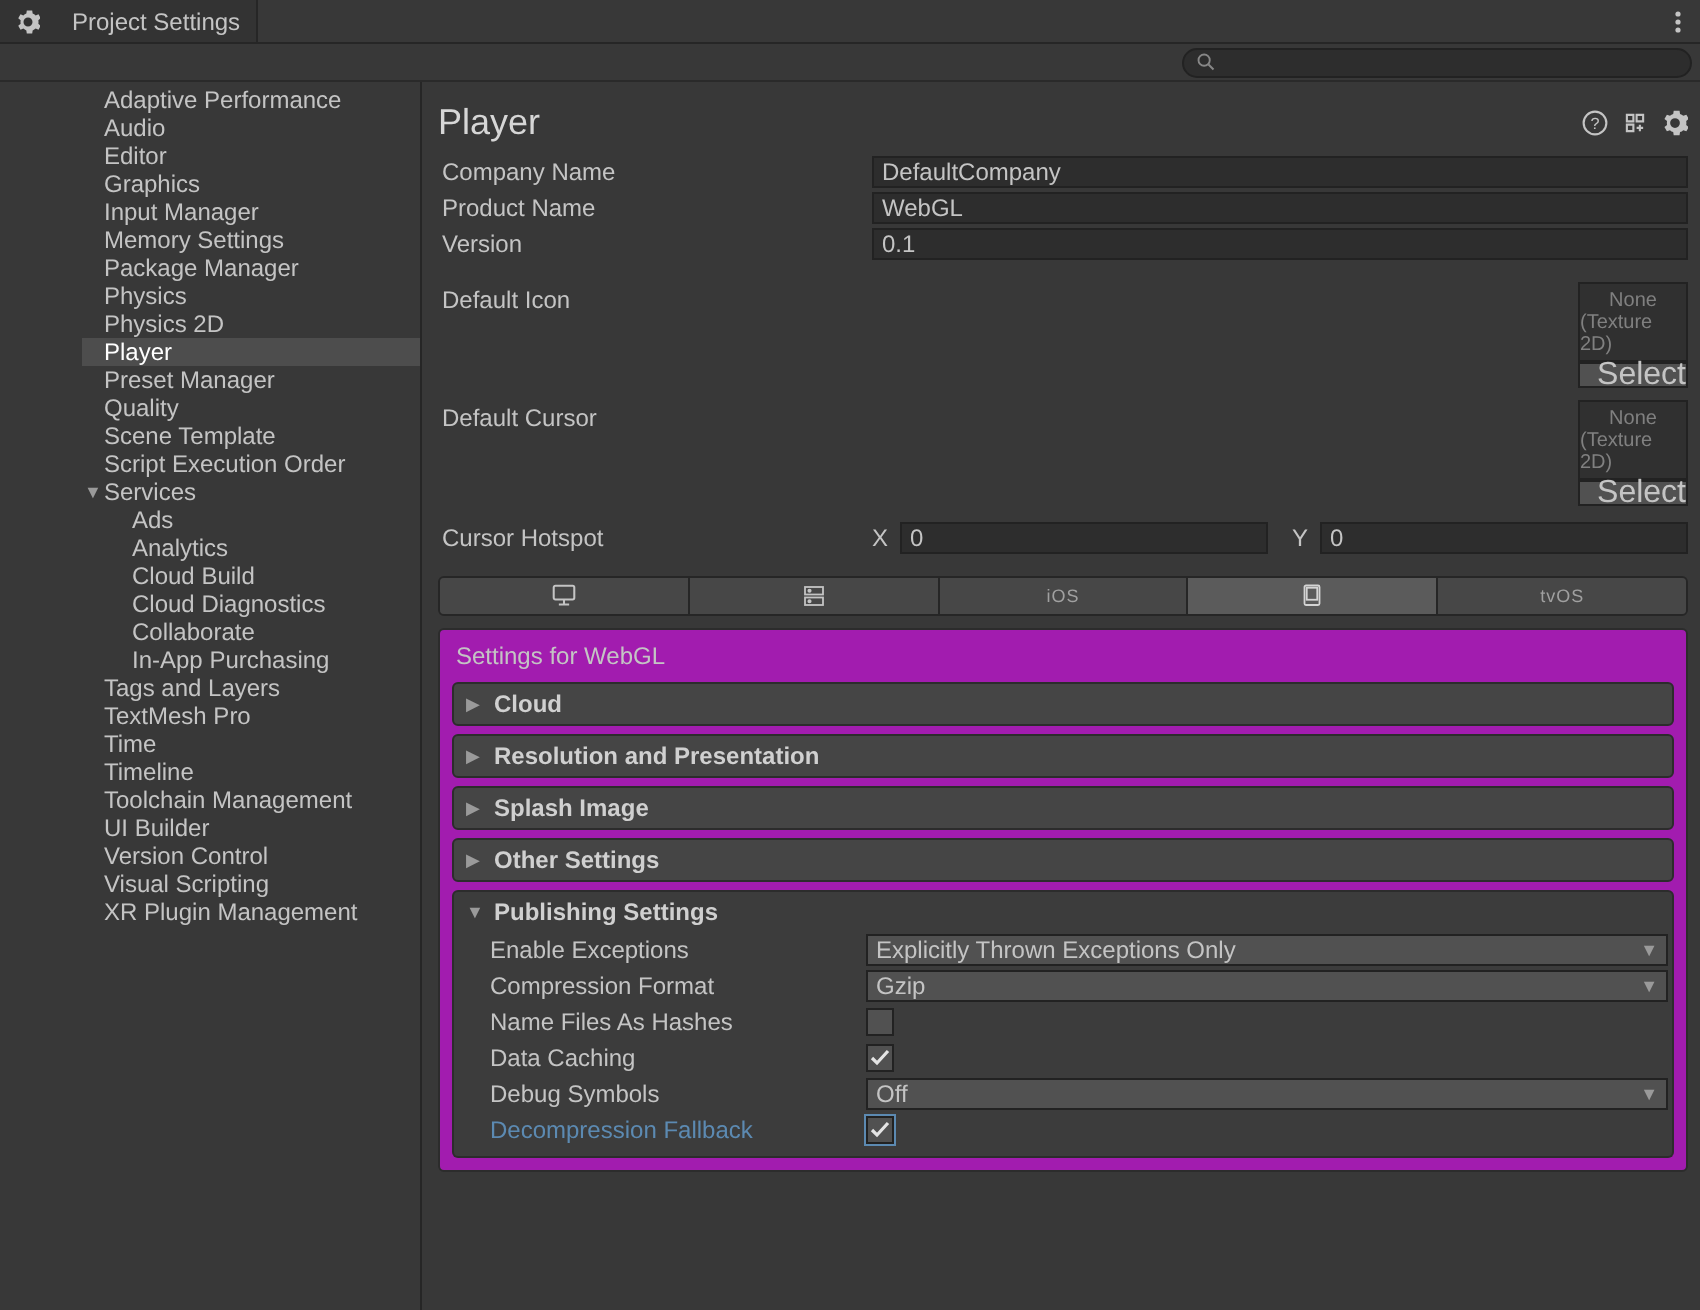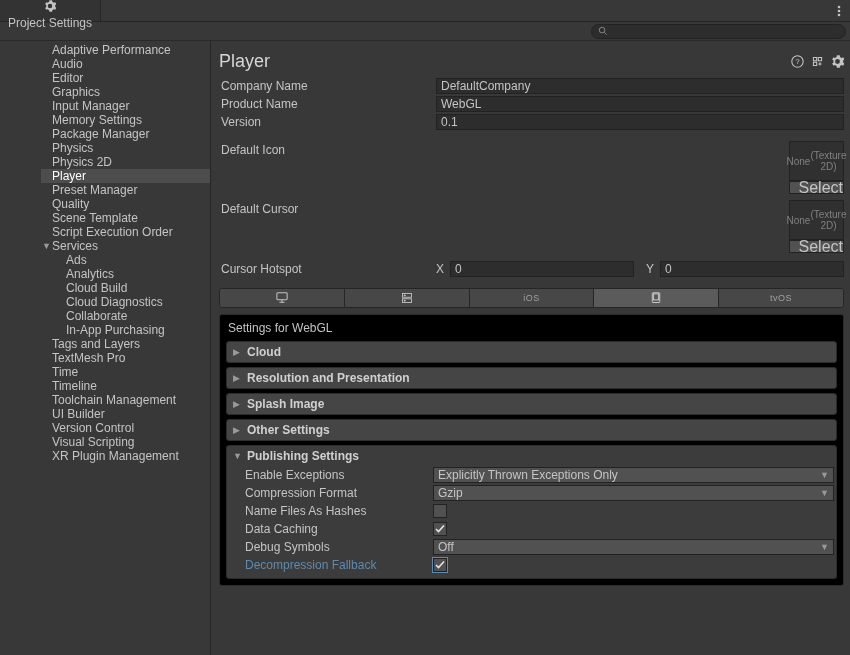--- a/index.html
+++ b/index.html
@@ -19,22 +19,21 @@
     border-bottom: 1px solid #262626;
     display: flex;
     align-items: stretch;
   }
   .tab {
     background: #333333;
     border-right: 1px solid #262626;
     display: flex;
     align-items: center;
     padding: 0 8px;
-    gap: 4px;
-    flex-direction: column;
+    gap: 16px;
   }
   .tab .gear {
     width: 12px; height: 12px; display:inline-block;
   }
   .titlebar-spacer { flex: 1; }
   .titlebar-menu {
     width: 22px;
     display:flex; align-items:center; justify-content:center;
     cursor:pointer;
   }
@@ -152,27 +151,26 @@
     display:flex;
     flex-direction:column;
     align-items:stretch;
     margin-left:auto;
   }
   .icon-preview {
     height:40px;
     background:#303030;
     border:1px solid #222;
     display:flex;
-    flex-direction:row;
+    flex-direction:column;
     align-items:center;
     justify-content:center;
     color:#808080;
     font-size:10px;
     line-height:11px;
-    text-align:center;
   }
   .select-btn {
     height:13px;
     background:#515151;
     border:1px solid #222;
     color:#c4c4c4;
     font-size:16px;
     text-align:right;
     line-height:11px;
     cursor:pointer;
@@ -204,21 +202,21 @@
     border-right:1px solid #262626;
     display:flex;
     align-items:center;
     justify-content:center;
     cursor:pointer;
   }
   .plat-tab:last-child { border-right:none; }
   .plat-tab.selected { background:#5b5b5b; }
   .plat-label { font-size:9px; color:#a0a0a0; letter-spacing:.5px; }
   .panel {
-    background:#000000;
+    background:#a21caf;
     border:1px solid #2c2c2c;
     border-radius:3px;
     margin-top:6px;
     padding:4px 6px 6px 6px;
   }
   .panel-title {
     height:18px;
     line-height:18px;
     padding-left:2px;
   }

